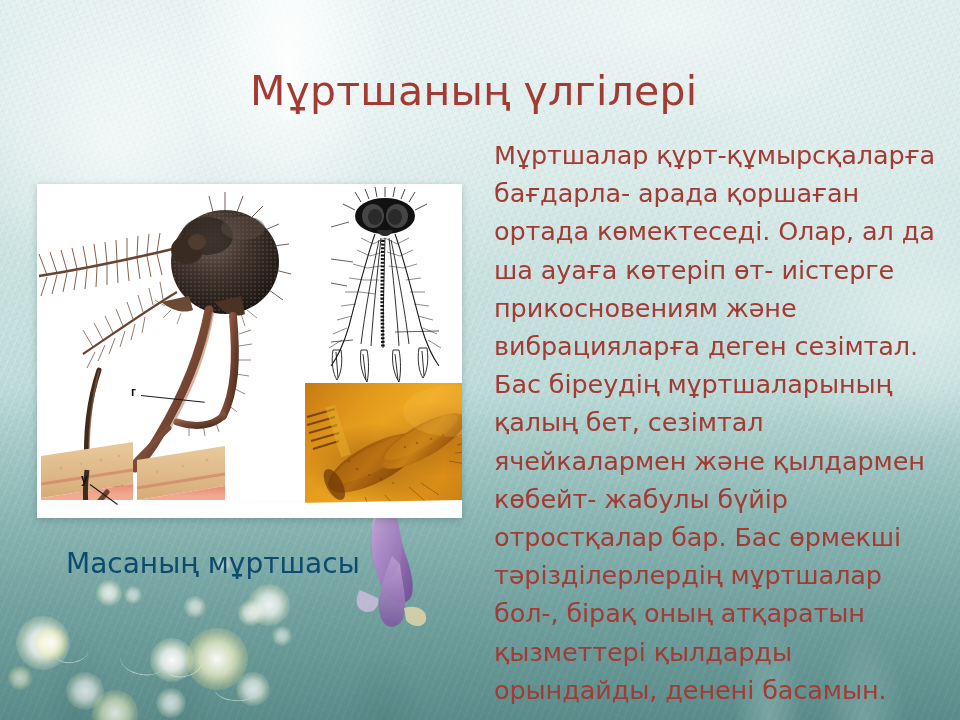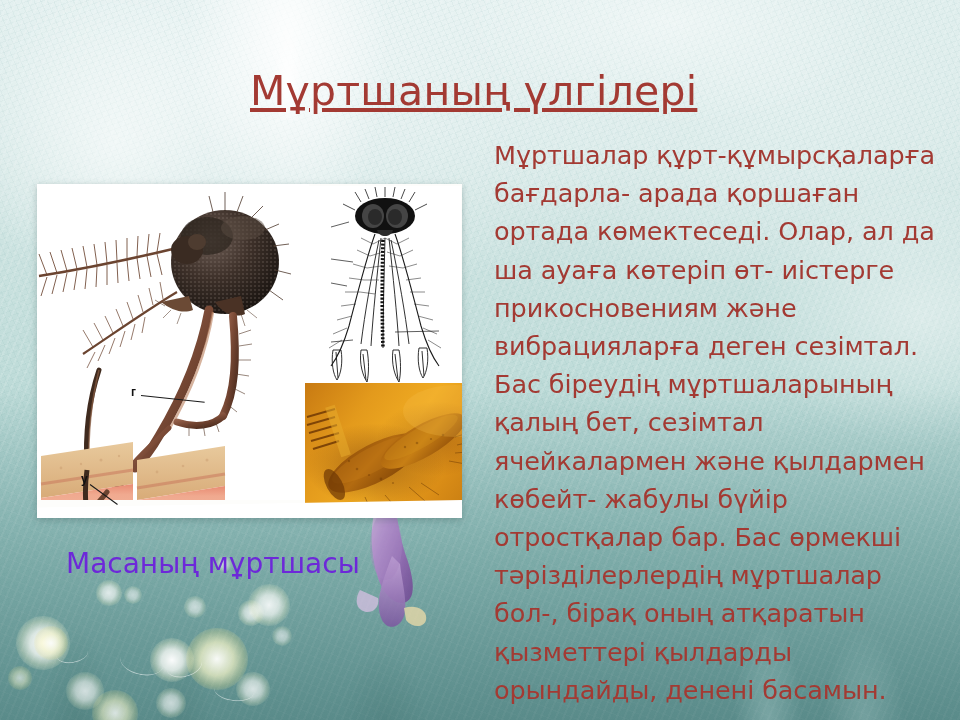--- a/index.html
+++ b/index.html
@@ -90,42 +90,41 @@
   .title {
     position: absolute;
     left: 250px;
     top: 68px;
     width: 620px;
     font-size: 41px;
     line-height: 1.15;
     color: #a33a33;
     letter-spacing: .2px;
     white-space: nowrap;
-    text-decoration: underline;
   }
 
   
   .body-text {
     position: absolute;
     left: 494px;
     top: 136px;
     width: 452px;
     font-size: 25.5px;
     line-height: 38.2px;
     color: #a33a33;
     letter-spacing: -0.1px;
   }
 
   
   .caption {
     position: absolute;
     left: 66px;
     top: 547px;
     font-size: 28px;
-    color: #6d28d9;
+    color: #0c4a6e;
     white-space: nowrap;
   }
 
   
   .photo-card {
     position: absolute;
     left: 37px;
     top: 184px;
     width: 425px;
     height: 334px;

